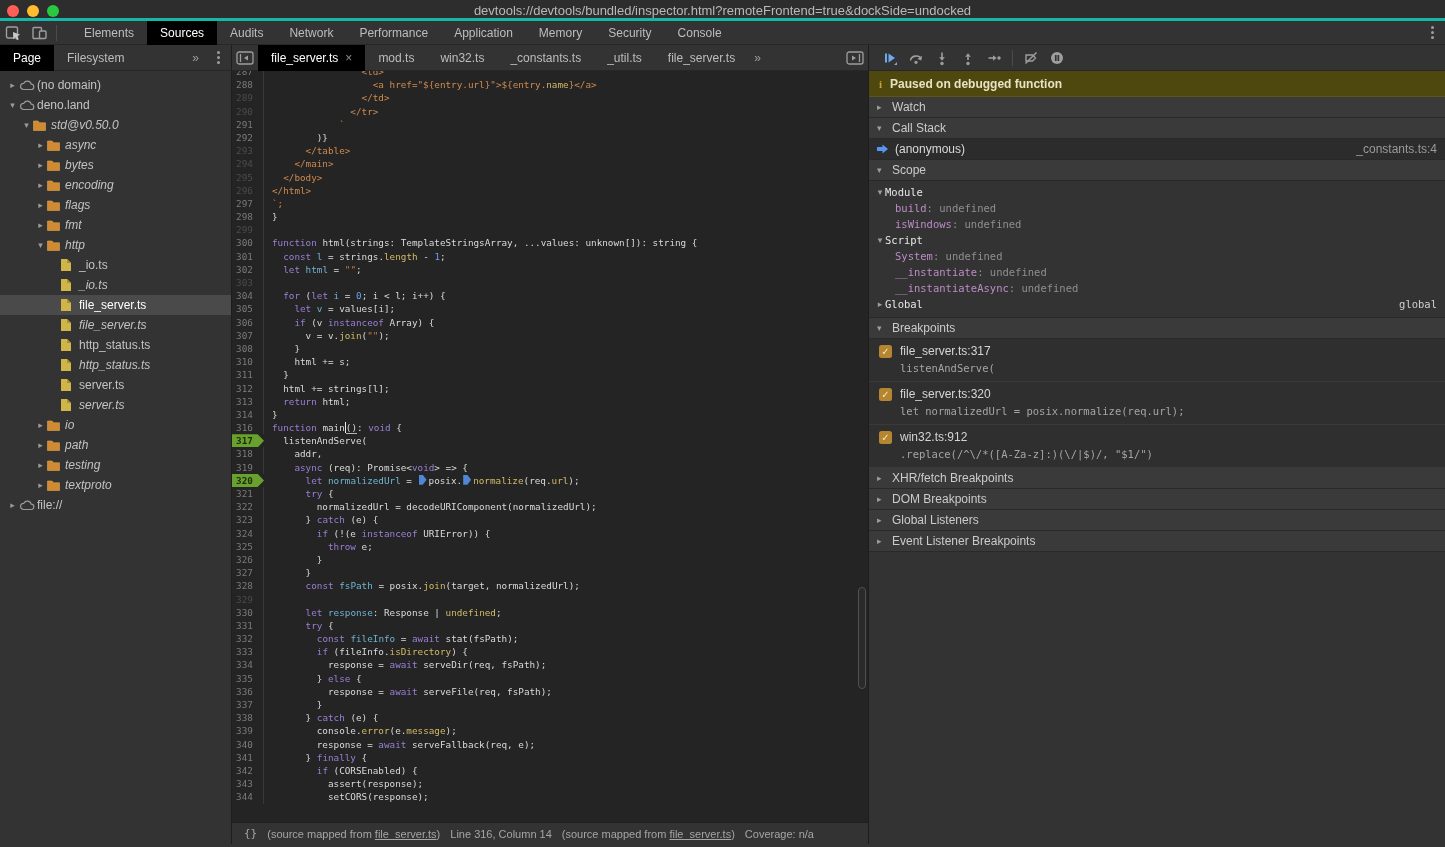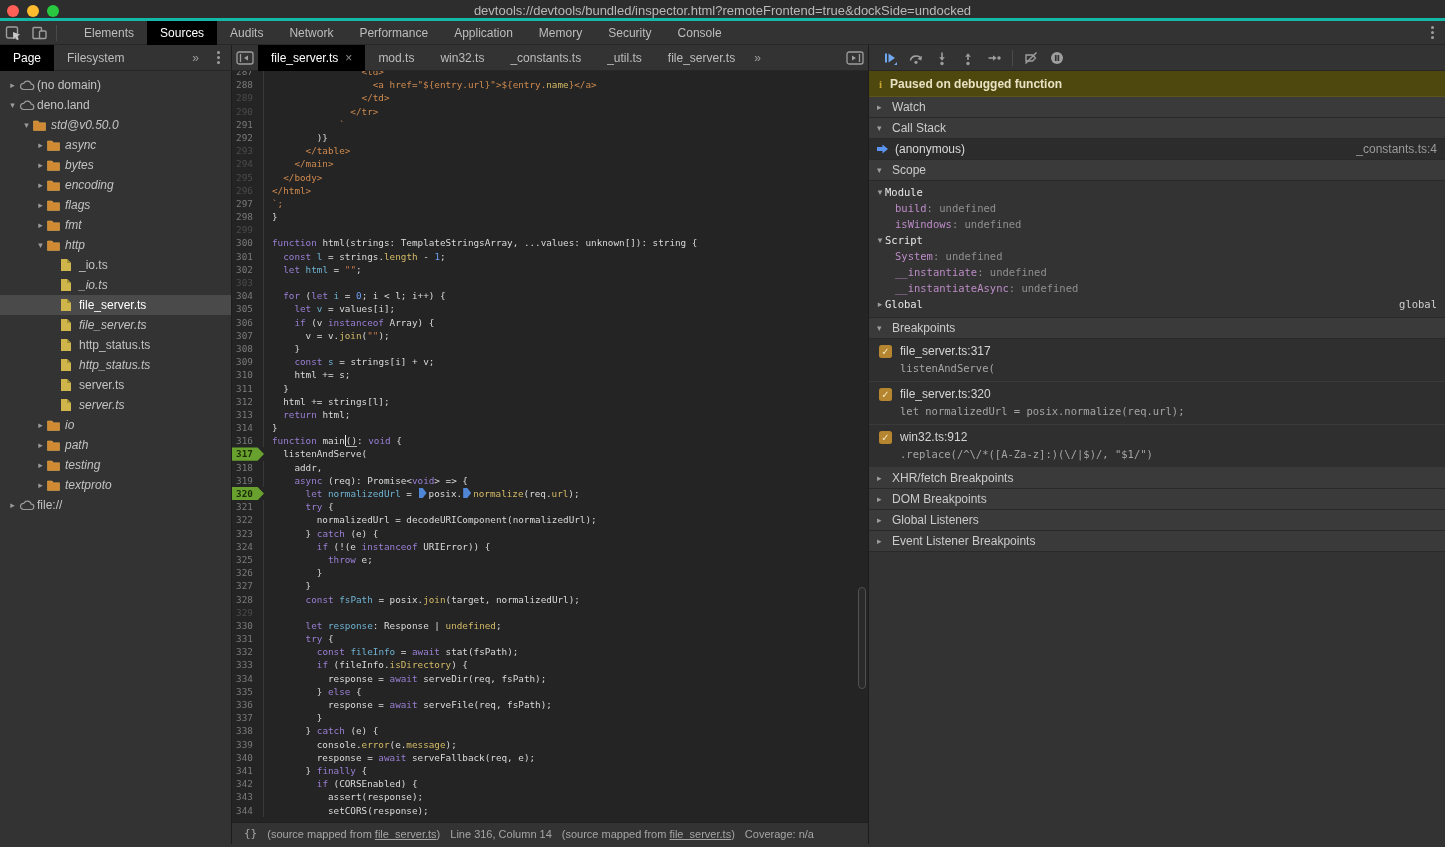--- a/index.html
+++ b/index.html
@@ -530,24 +530,20 @@
           </div>
           <div class="cl">
             <span class="ln">307</span>
             <span class="lc">      v = v.<span class="prop">join</span>(<span class="str">""</span>);</span>
           </div>
           <div class="cl">
             <span class="ln">308</span>
             <span class="lc">    }</span>
           </div>
           <div class="cl">
-            <span class="ln">309</span>
-            <span class="lc">    <span class="kw">const</span> <span class="def">s</span> = strings[i] + v;</span>
-          </div>
-          <div class="cl">
             <span class="ln">310</span>
             <span class="lc">    html += s;</span>
           </div>
           <div class="cl">
             <span class="ln">311</span>
             <span class="lc">  }</span>
           </div>
           <div class="cl">
             <span class="ln">312</span>
             <span class="lc">  html += strings[l];</span>

